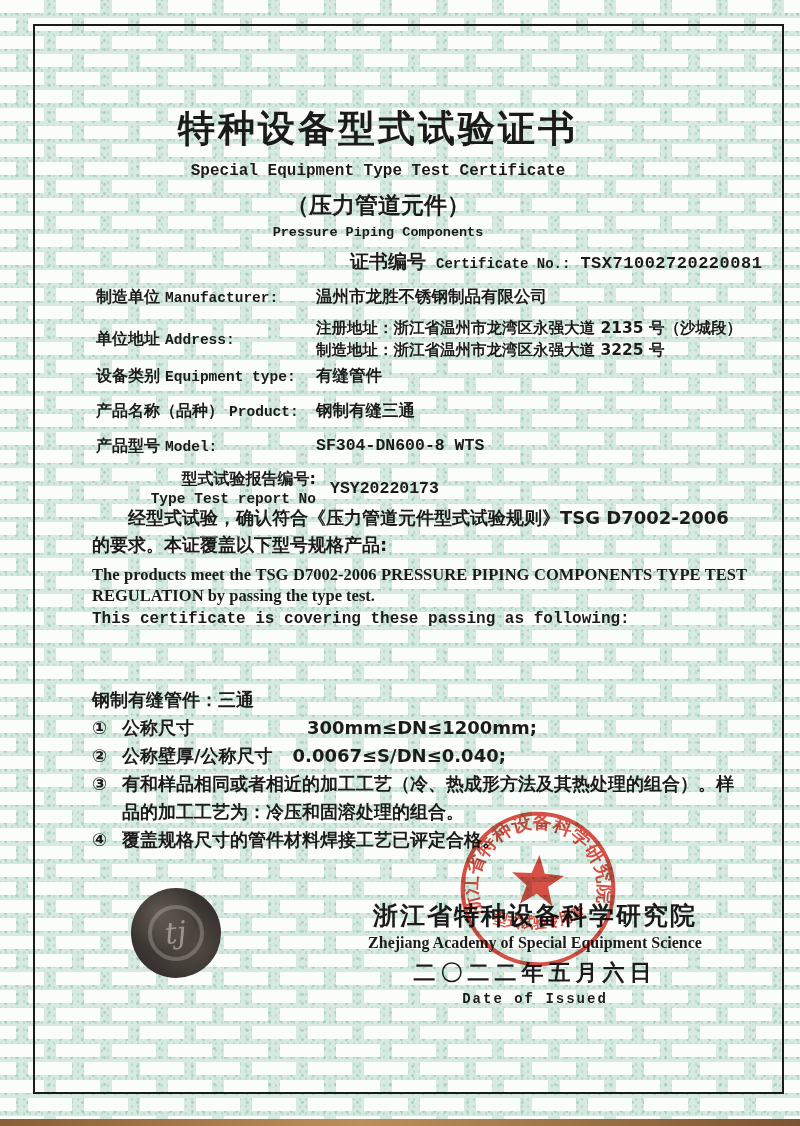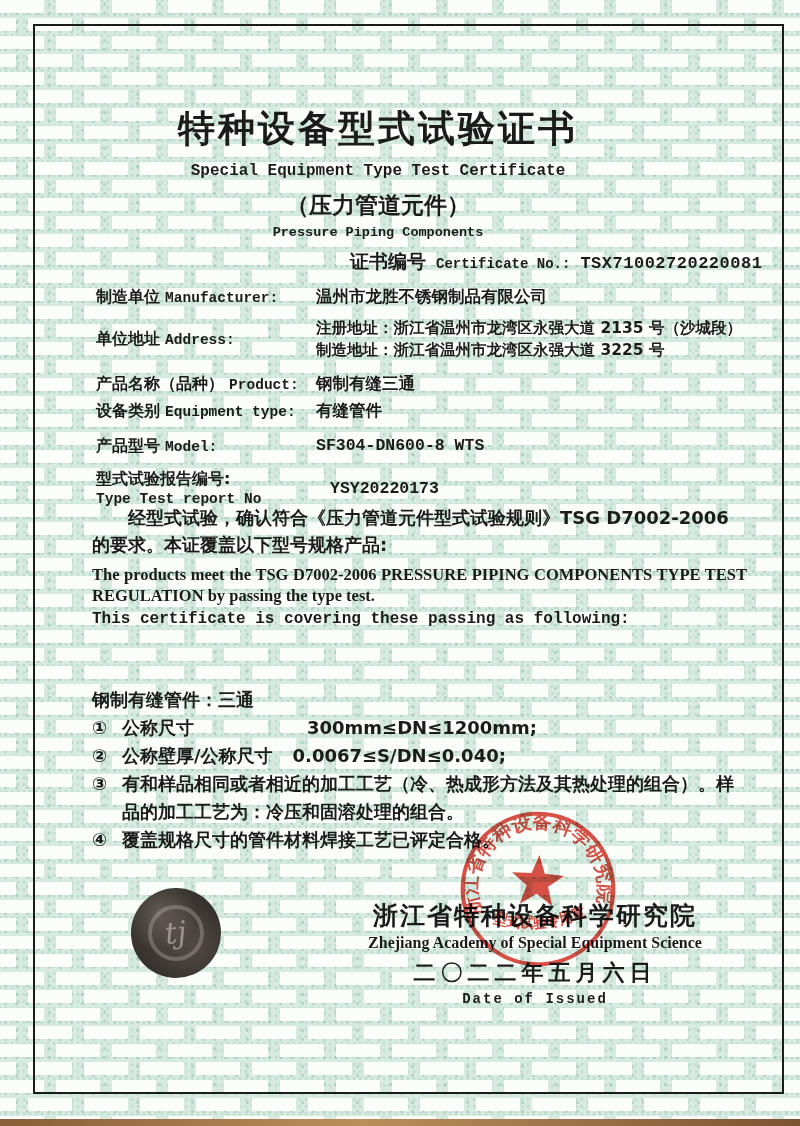--- a/index.html
+++ b/index.html
@@ -50,21 +50,21 @@
   .flabel .cn{font-size:16px;font-weight:700;}
   .flabel .en{font-size:14.5px;font-weight:700;font-family:"Liberation Mono","DejaVu Sans Mono",monospace;}
   .fvalue{flex:1;font-size:16.5px;font-weight:600;}
   .fvalue.mono{font-family:"Liberation Mono","DejaVu Sans Mono",monospace;font-weight:700;font-size:16.5px;}
   .addr{font-size:15.5px;font-weight:600;line-height:22px;}
   .r2{margin-top:8px;align-items:center;}
   .r3{margin-top:4px;}
   .r4{margin-top:12px;}
   .r5{margin-top:12px;}
   .r6{margin-top:10px;align-items:center;}
-  .r6 .flabel{white-space:normal;line-height:21px;}
+  .r6 .flabel{white-space:normal;line-height:21px;text-align:right;}
   .r6 .fvalue{padding-left:14px;}
 
   
   .statement{position:absolute;top:504px;left:92px;width:655px;}
   .st-cn{font-size:18px;font-weight:600;line-height:27px;}
   .st-cn.indent{text-indent:2em;}
   .st-en{margin-top:6px;font-size:16.5px;line-height:21px;font-weight:700;
     font-family:"Liberation Serif","DejaVu Serif",serif;text-align:justify;}
   .st-mono{font-size:16px;line-height:27px;font-weight:600;
     font-family:"Liberation Mono","DejaVu Sans Mono",monospace;}
@@ -137,33 +137,33 @@
     <div class="frow r2">
       <div class="flabel">
         <span class="cn">单位地址</span>
         <span class="en">Address:</span>
       </div>
       <div class="fvalue">
         <div class="addr">注册地址：浙江省温州市龙湾区永强大道 2135 号（沙城段）</div>
         <div class="addr">制造地址：浙江省温州市龙湾区永强大道 3225 号</div>
       </div>
     </div>
+    <div class="frow r3">
+      <div class="flabel">
+        <span class="cn">设备类别</span>
+        <span class="en">Equipment type:</span>
+      </div>
+      <div class="fvalue">有缝管件</div>
+    </div>
     <div class="frow r4">
       <div class="flabel">
         <span class="cn">产品名称（品种）</span>
         <span class="en">Product:</span>
       </div>
       <div class="fvalue">钢制有缝三通</div>
-    </div>
-    <div class="frow r3">
-      <div class="flabel">
-        <span class="cn">设备类别</span>
-        <span class="en">Equipment type:</span>
-      </div>
-      <div class="fvalue">有缝管件</div>
     </div>
     <div class="frow r5">
       <div class="flabel">
         <span class="cn">产品型号</span>
         <span class="en">Model:</span>
       </div>
       <div class="fvalue mono">SF304-DN600-8 WTS</div>
     </div>
     <div class="frow r6">
       <div class="flabel">

